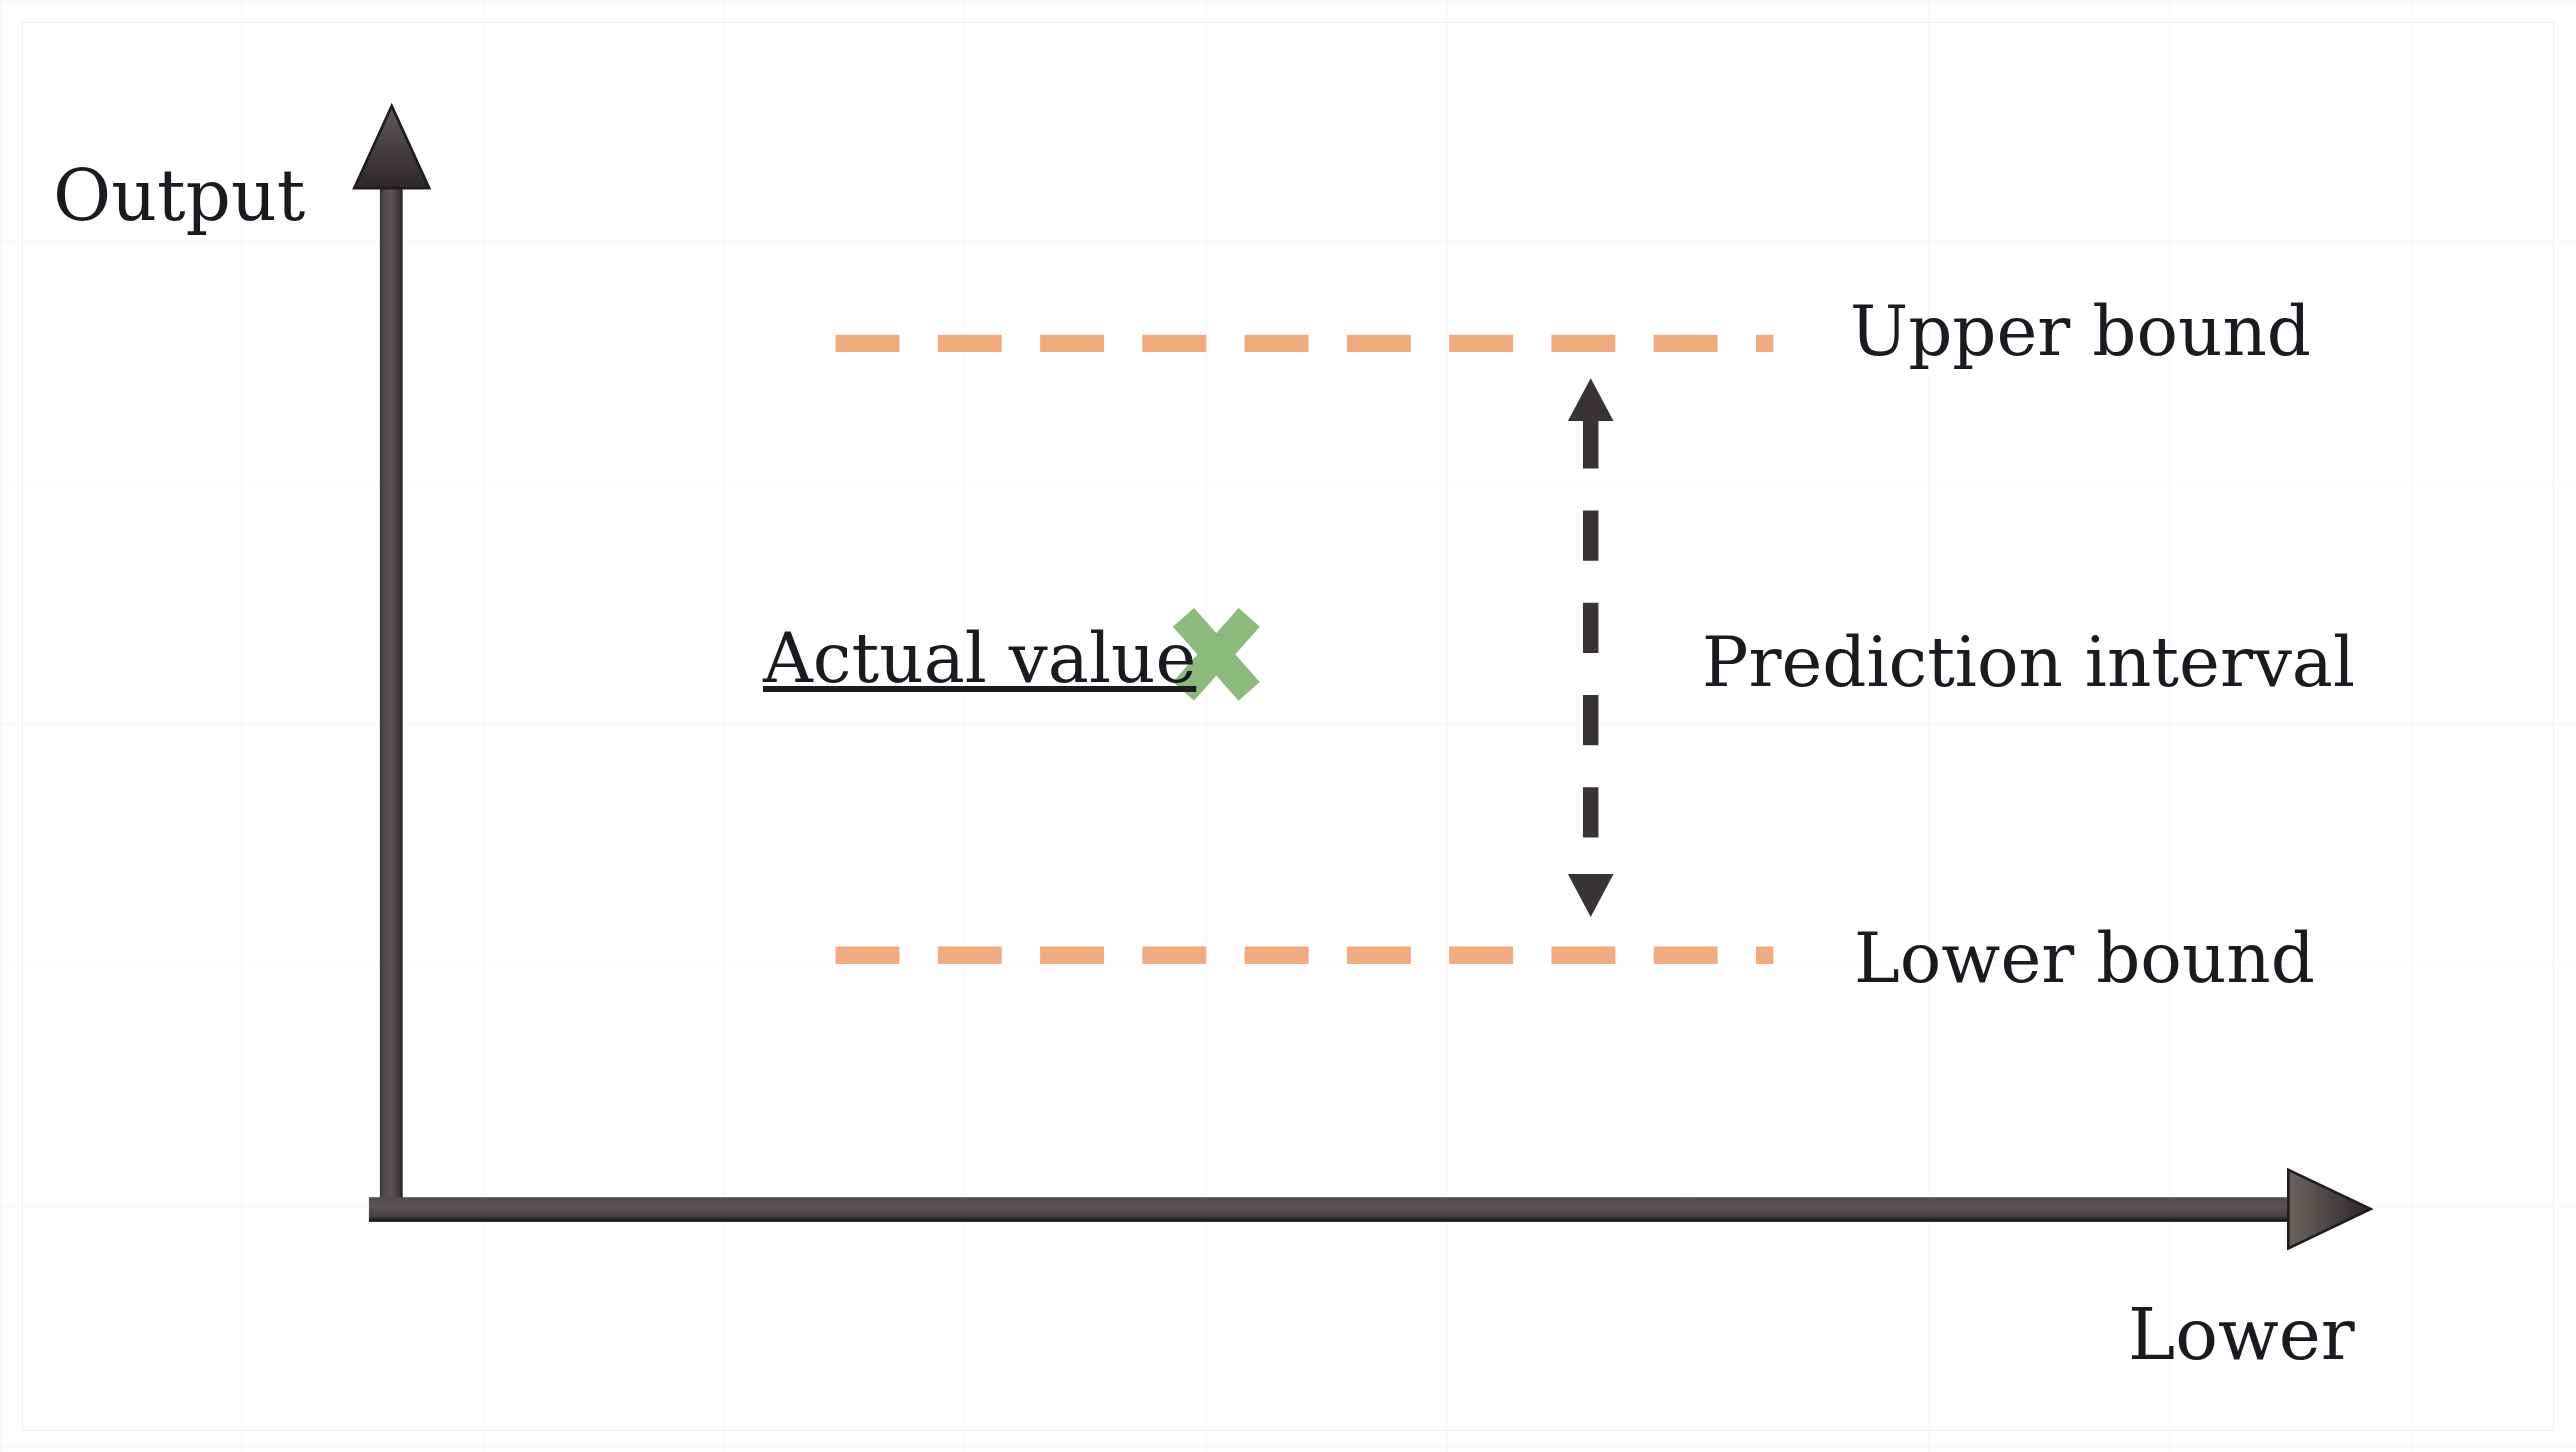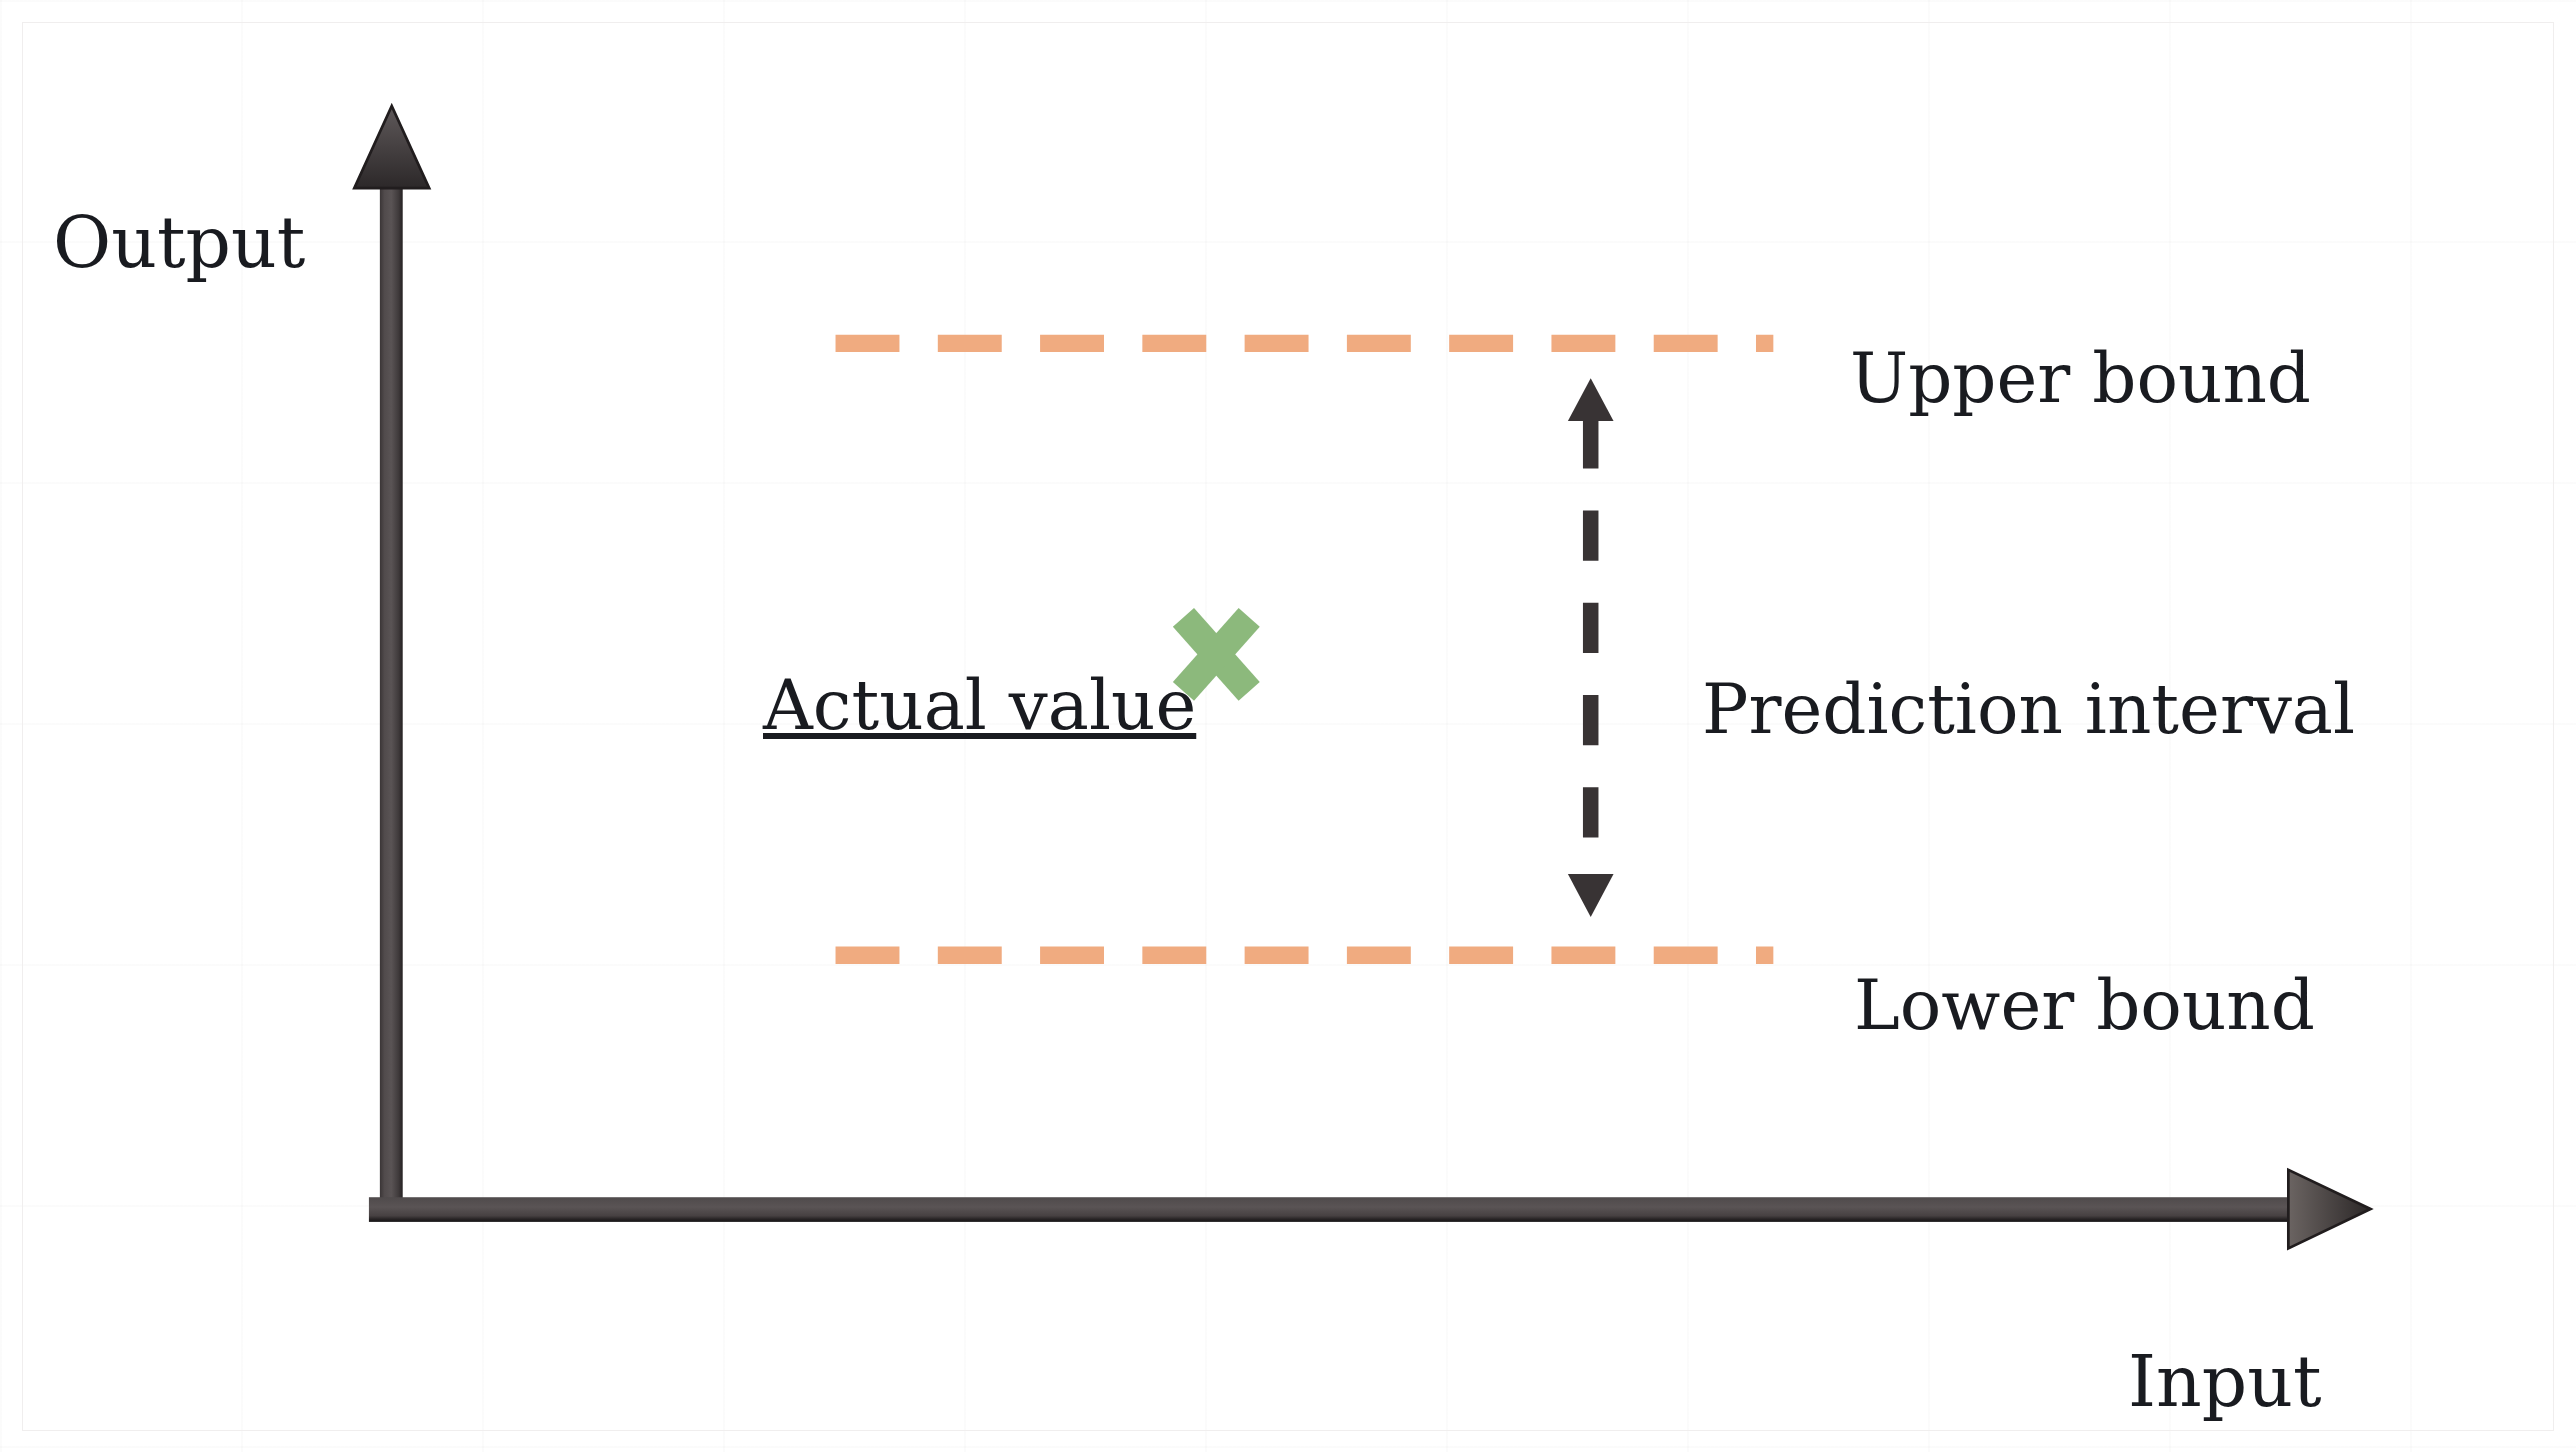--- a/index.html
+++ b/index.html
@@ -40,21 +40,20 @@
     stroke-linecap:butt;
     fill:none;
   }
   .label{
     position:absolute;
     color:var(--text,#191b20);
     font-size:69px;
     line-height:1;
     white-space:nowrap;
     letter-spacing:0px;
-    margin-top:47px;
   }
   .label-axis{font-size:71px;}
 </style>
 </head>
 <body>
 
 <div class="canvas">
 
   <div class="page-frame"></div>
 
@@ -101,21 +100,21 @@
     </g>
 
     <g>
       <line class="x-marker-stroke" x1="1296" y1="676" x2="1368" y2="757"></line>
       <line class="x-marker-stroke" x1="1368" y1="676" x2="1296" y2="757"></line>
     </g>
   </svg>
 
   <div class="label label-axis" style="left:53px;top:160px;">Output</div>
 
-  <div class="label label-axis" style="left:2128px;top:1299px;">Input</div>
+  <div class="label label-axis" style="left:2128px;top:1299px;">Lower</div>
 
   <div class="label" style="left:1854px;top:924px;">Lower bound</div>
 
   <div class="label" style="left:1850px;top:297px;">Upper bound</div>
 
   <div class="label" style="left:763px;top:624px;text-decoration:underline;">Actual value</div>
 
   <div class="label" style="left:1702px;top:628px;text-align:center;">Prediction interval</div>
 
 </div>

